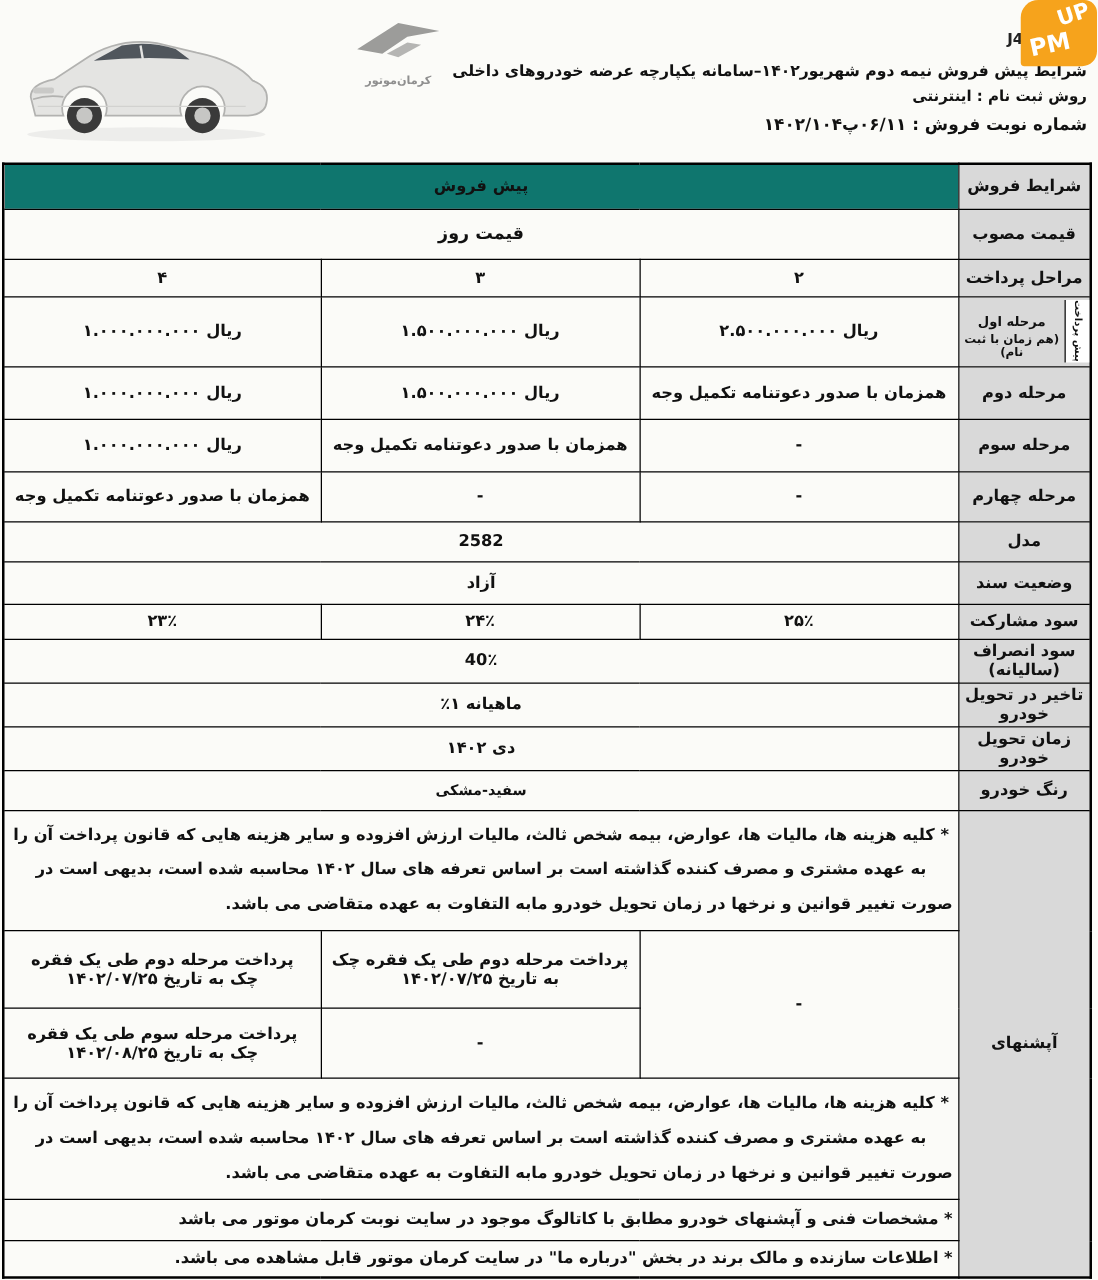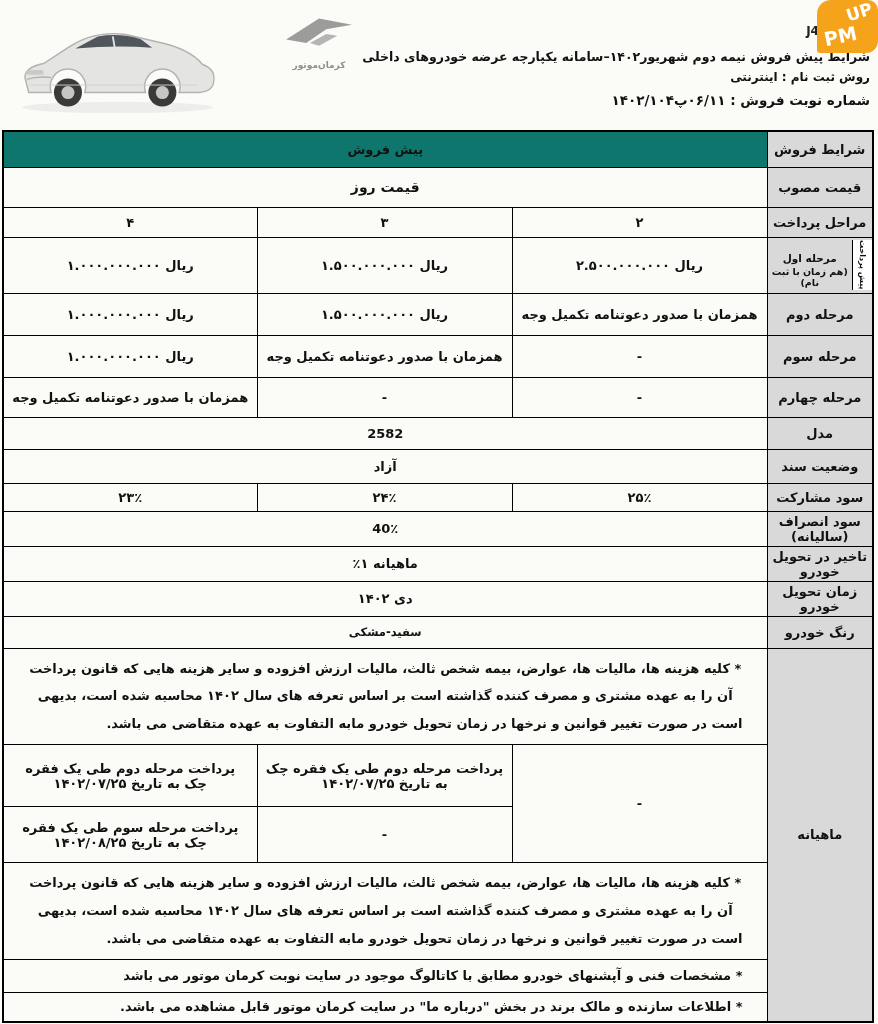--- a/index.html
+++ b/index.html
@@ -31,21 +31,21 @@
   .wm .up { top:2px; right:6px; font-size:17px; transform:rotate(-18deg); }
   .wm .pm { bottom:6px; left:7px; font-size:19px; transform:rotate(-12deg); }
 
   
   table.sheet { border-collapse:collapse; table-layout:fixed; width:870px; margin:0 4px; border:2px solid #000; }
   table.sheet td { border:1px solid #000; text-align:center; vertical-align:middle; font-size:13px; font-weight:bold; overflow:hidden; }
   td.lbl { background:#d9d9d9; font-size:10.5px; padding:2px 3px; }
   td.hdr-main { background:#0f766e; font-size:16px; }
   .lbl-sub { font-size:9.5px; margin-top:2px; }
   .num { direction:ltr; }
-  td.note { font-size:11px; text-align:justify; text-align-last:right; padding:6px 24px; line-height:2.15; font-weight:bold;border-radius:22px; }
+  td.note { font-size:11px; text-align:justify; text-align-last:right; padding:6px 4px; line-height:2.15; font-weight:bold;border-radius:22px; }
   td.sub { font-size:10.5px; padding:2px 8px; }
   
   td.stage1-cell { padding:0; background:#d9d9d9; }
   .stage1-flex { display:flex; height:100%; align-items:stretch; }
   .stage1-main { flex:1; display:flex; flex-direction:column; justify-content:flex-end; padding:2px; }
   .prepay { width:20px; background:#fff; border-right:0; border-left:1px solid #000; display:flex; align-items:center; justify-content:center; }
   .prepay span { writing-mode:vertical-rl; font-size:8px; white-space:nowrap; }
 
   
   .footer { position:relative; height:89px; padding:5px 10px 0 10px; }
@@ -192,21 +192,21 @@
       <td class="lbl">زمان تحویل خودرو</td>
       <td colspan="3">دی ۱۴۰۲</td>
     </tr>
 
     <tr style="height:32px">
       <td class="lbl">رنگ خودرو</td>
       <td colspan="3" style="font-size:11.5px">سفید-مشکی</td>
     </tr>
 
     <tr style="height:64px">
-      <td class="lbl" rowspan="6">ماهیانه</td>
+      <td class="lbl" rowspan="6">آپشنهای</td>
       <td colspan="3" class="note">* کلیه هزینه ها، مالیات ها، عوارض، بیمه شخص ثالث، مالیات ارزش افزوده و سایر هزینه هایی که قانون پرداخت آن را به عهده مشتری و مصرف کننده گذاشته است بر اساس تعرفه های سال ۱۴۰۲ محاسبه شده است، بدیهی است در صورت تغییر قوانین و نرخها در زمان تحویل خودرو مابه التفاوت به عهده متقاضی می باشد.</td>
     </tr>
 
     <tr style="height:62px">
       <td rowspan="2">-</td>
       <td class="sub">پرداخت مرحله دوم طی یک فقره چک به تاریخ ۱۴۰۲/۰۷/۲۵</td>
       <td class="sub">پرداخت مرحله دوم طی یک فقره چک به تاریخ ۱۴۰۲/۰۷/۲۵</td>
     </tr>
 
     <tr style="height:56px">

